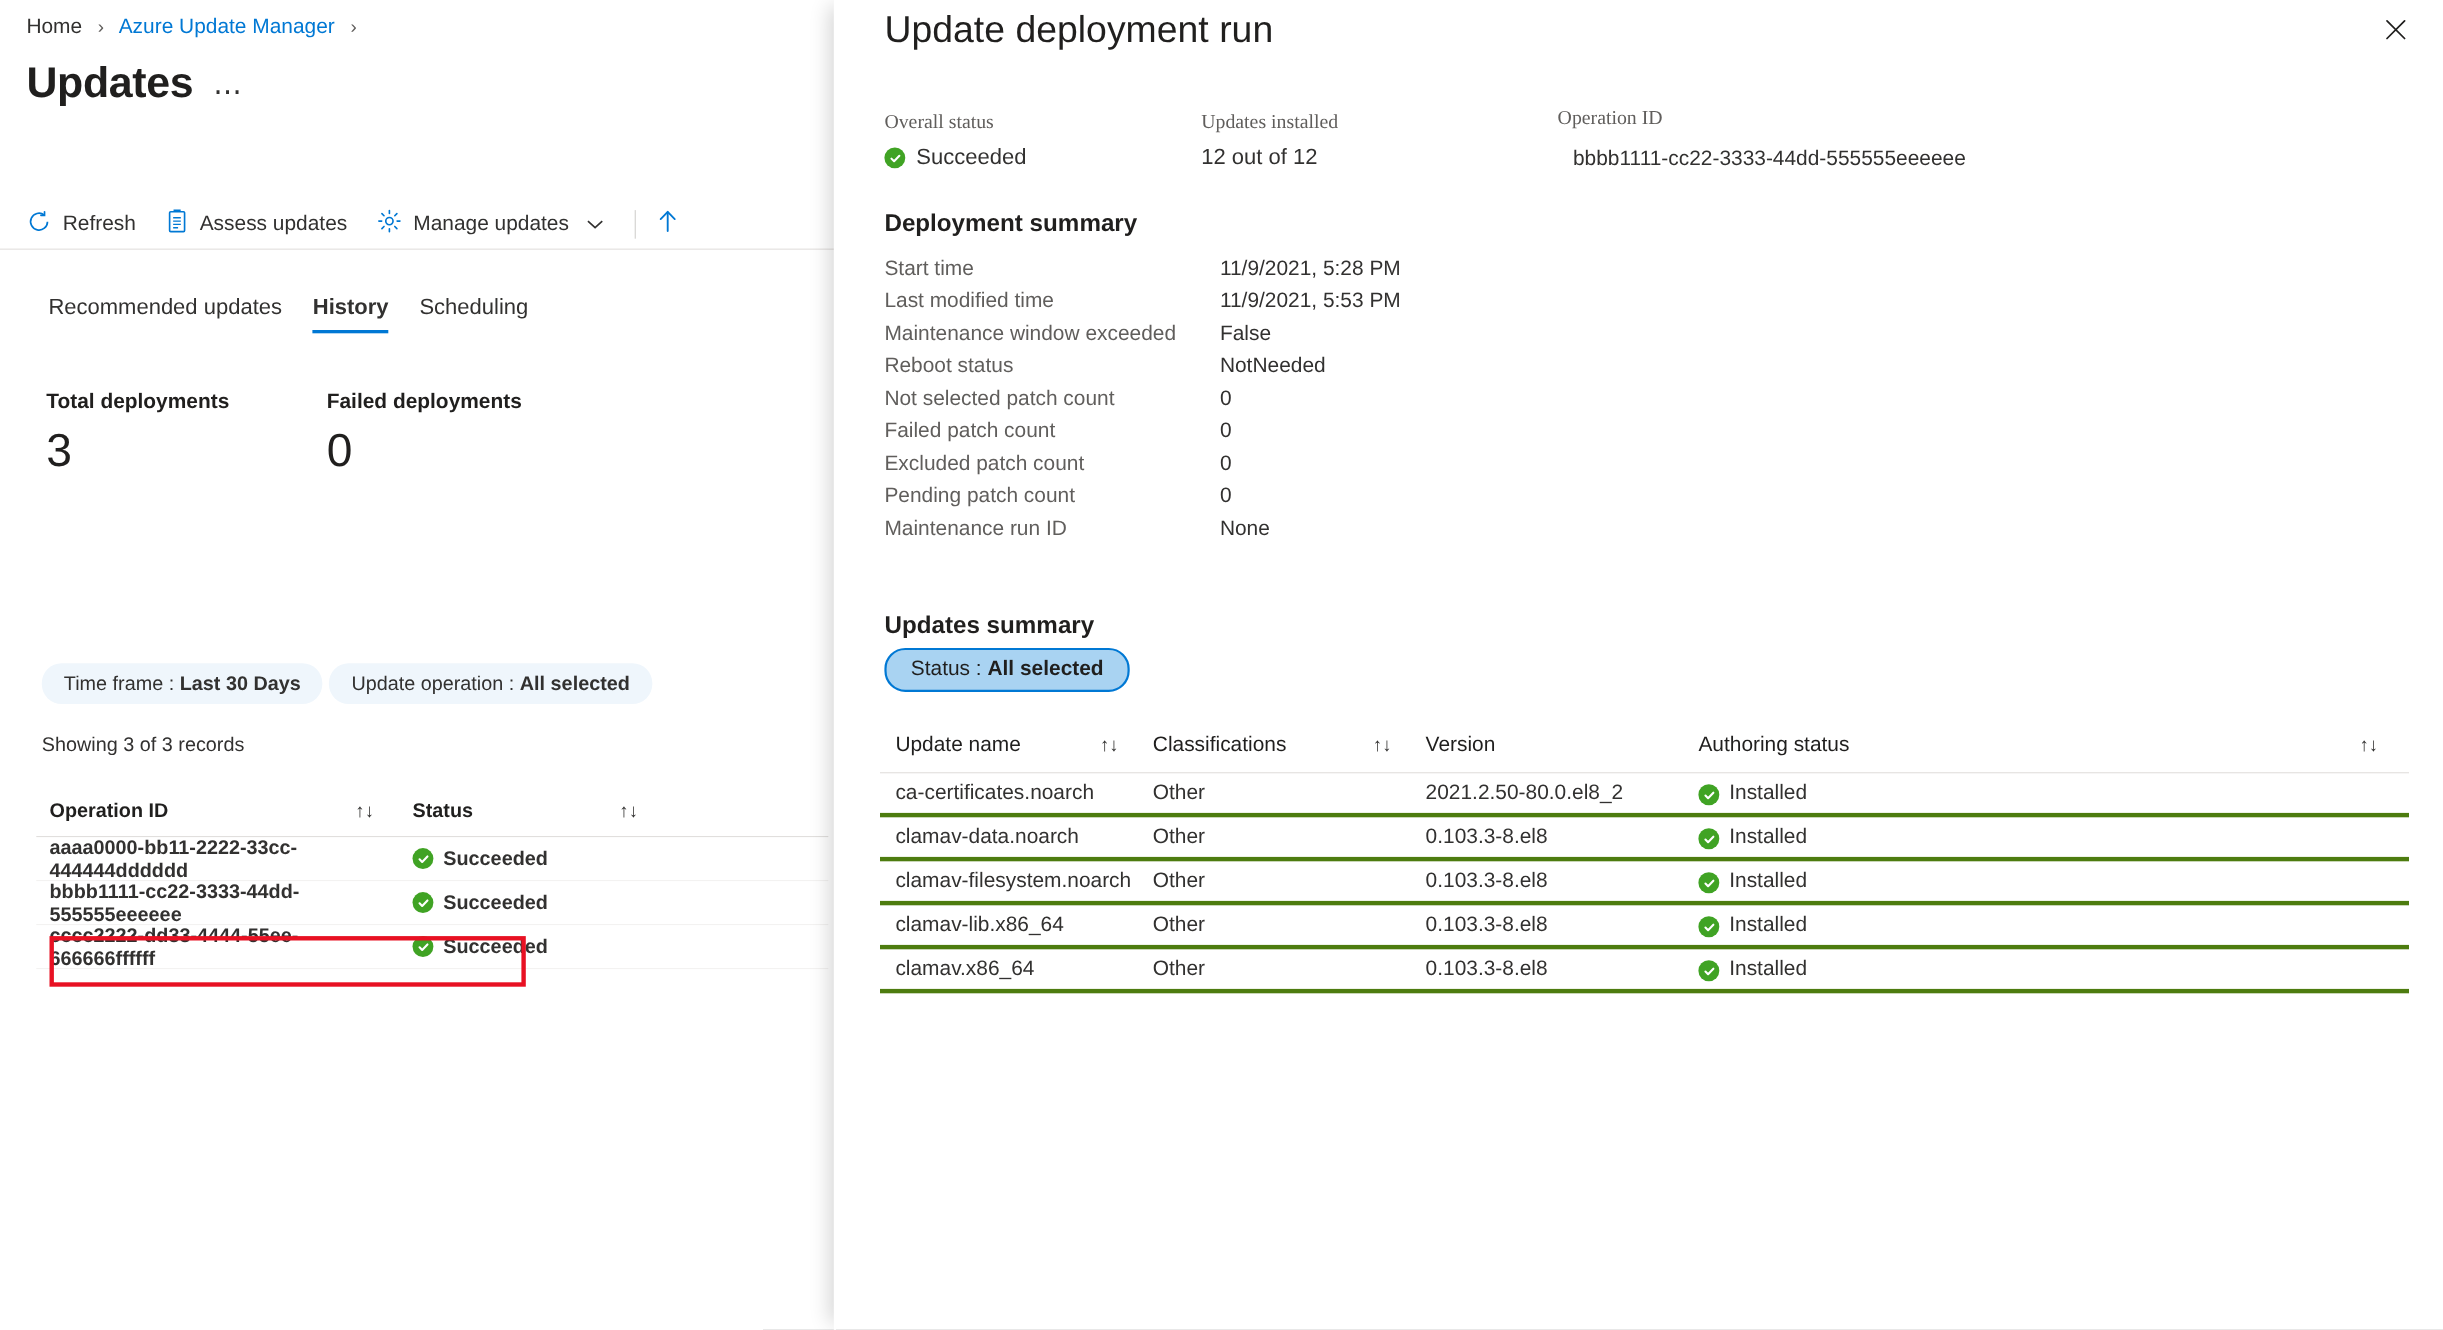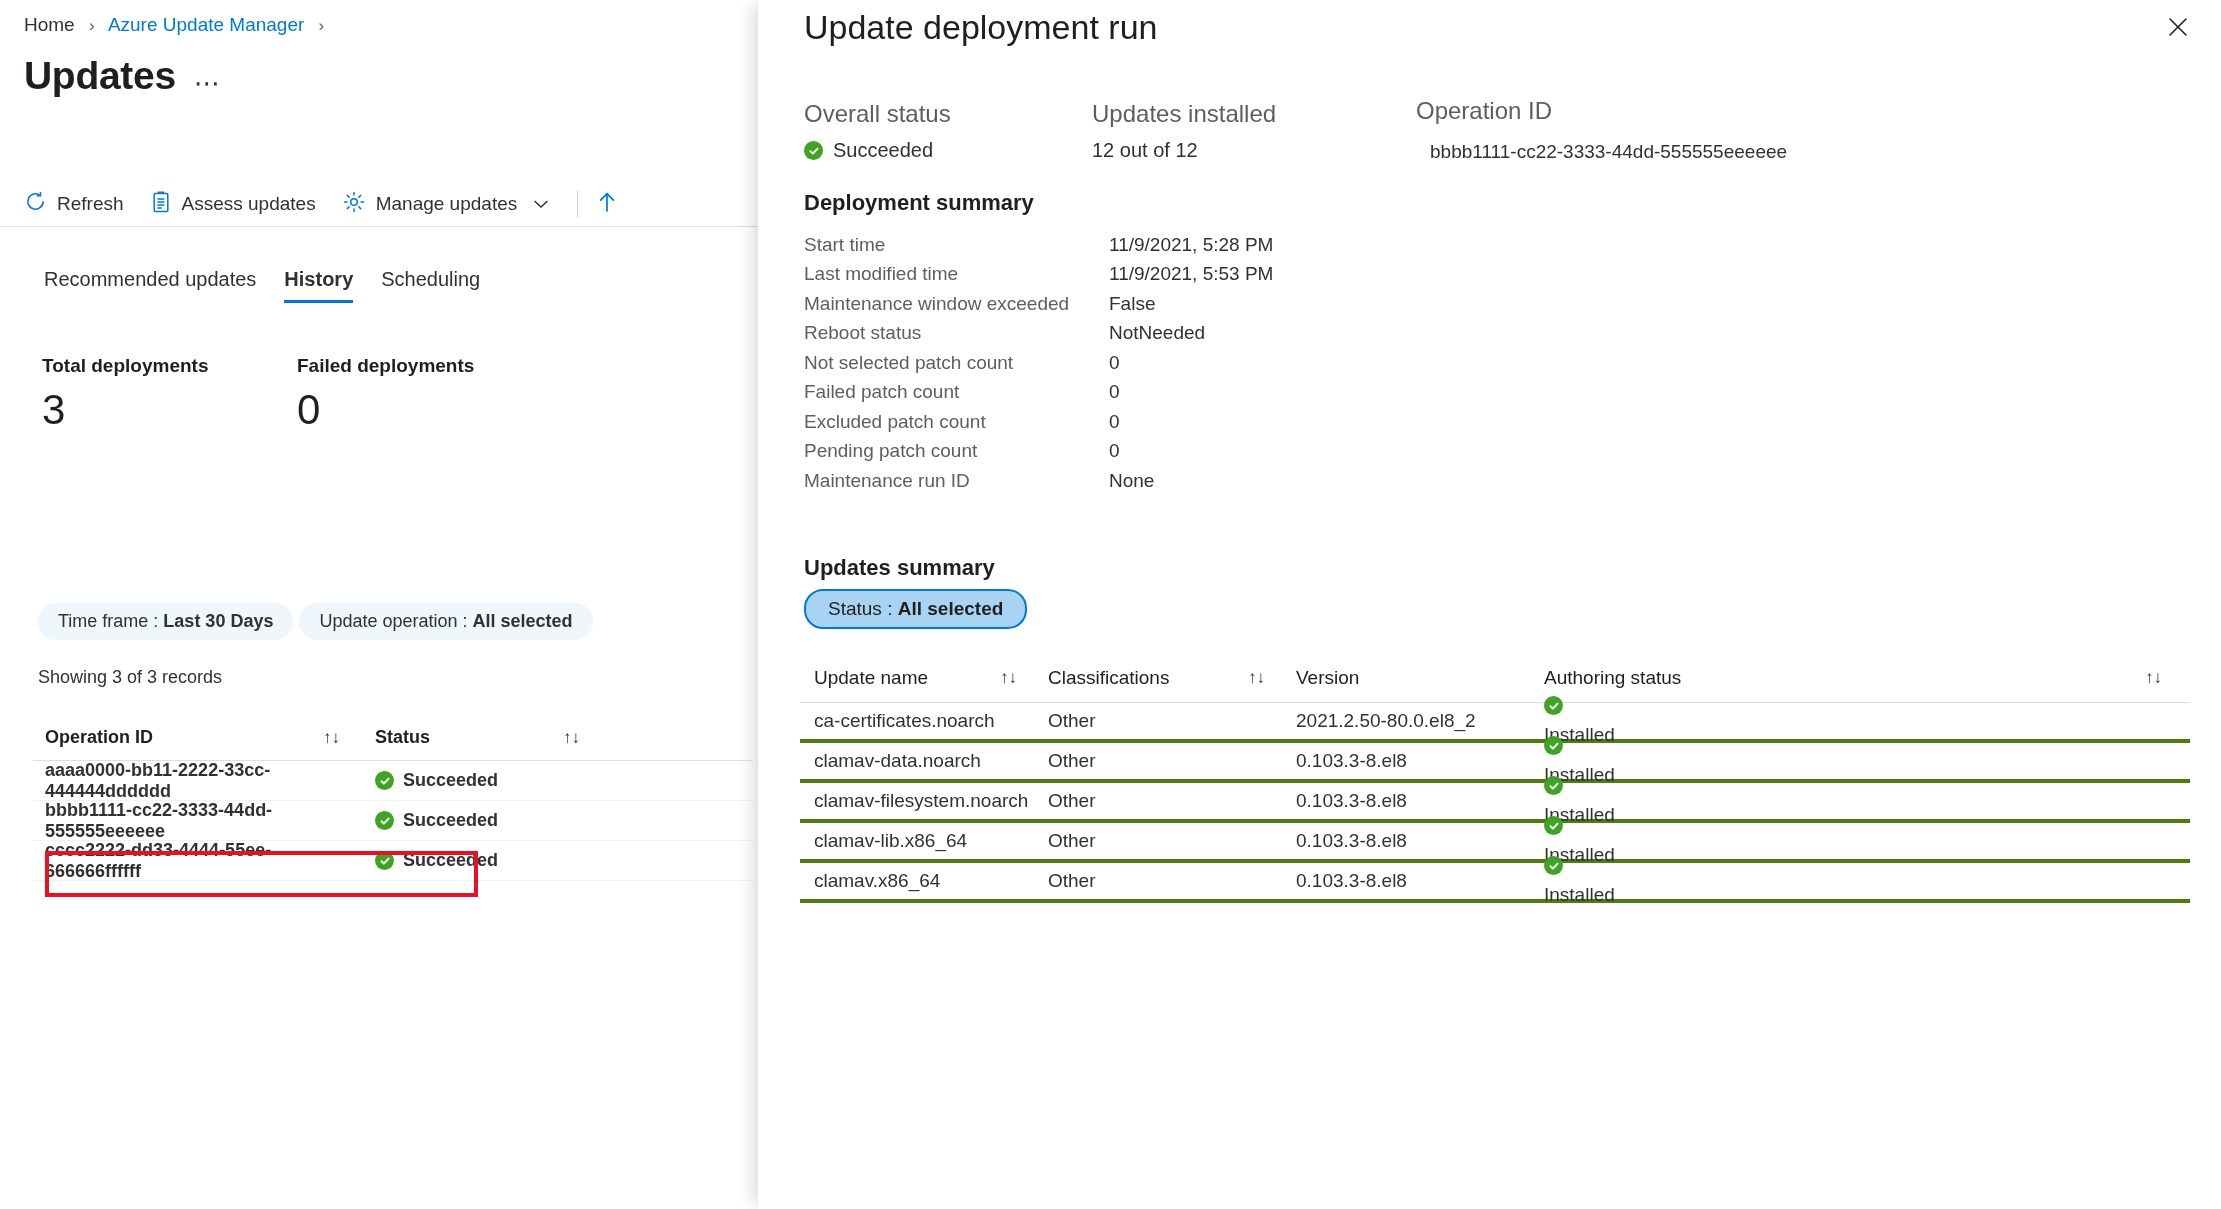--- a/index.html
+++ b/index.html
@@ -67,21 +67,21 @@
   
   #panel { position:absolute; left:758px; top:0; width:1463px; height:1209px; background:#fff;
            box-shadow:-9px 0 17px -5px rgba(0,0,0,0.16); }
   .panel-title { position:absolute; left:46px; top:8px; font-size:34px; font-weight:400; color:#201f1e; }
   .close-btn { position:absolute; right:22px; top:8px; width:42px; height:42px; display:flex; align-items:center;
                justify-content:center; cursor:pointer; }
   .close-btn svg { width:22px; height:22px; }
 
   .kpis { position:absolute; left:46px; top:100px; width:1370px; }
   .kpi { position:absolute; top:0; }
-  .kpi-label { font-size:24px; color:#605e5c; white-space:nowrap; }
+  .kpi-label { font-size:18px; color:#605e5c; white-space:nowrap;font-family:Liberation Serif, serif; }
   .kpi-value { font-size:20px; color:#323130; margin-top:11px; display:flex; align-items:center; gap:10px; white-space:nowrap; }
   #kpi-overall { left:0; }
   #kpi-installed { left:288px; }
   #kpi-opid { left:612px; top:-3px; }
   #kpi-opid .kpi-value { margin-top:16px; padding-left:14px; font-size:19px; }
 
   .section-h { position:absolute; left:46px; font-size:22px; font-weight:700; color:#201f1e; }
   #dep-sum-h { top:190px; }
   #upd-sum-h { top:555px; }
 
@@ -97,21 +97,21 @@
   .rtable { position:absolute; left:42px; top:653px; width:1390px; }
   .rt-header { display:flex; align-items:center; height:50px; border-bottom:1px solid #e1dfdd; }
   .rt-th { font-size:19px; font-weight:400; color:#201f1e; display:flex; align-items:center; }
   .rt-th .sorter { margin-left:auto; padding-right:28px; font-size:17px; color:#323130; cursor:pointer; }
   .rc-name { width:245px; padding-left:14px; }
   .rc-class { width:248px; padding-left:3px; }
   .rc-ver { width:250px; padding-left:3px; }
   .rc-auth { flex:1; padding-left:1px; }
   .rt-row { display:flex; align-items:center; height:40px; border-bottom:4px solid #4d7c0f; }
   .rt-row .cell { font-size:19px; color:#323130; }
-  .rt-row .rc-auth { display:flex; align-items:flex-start; gap:9px;flex-direction:column; }
+  .rt-row .rc-auth { display:flex; align-items:flex-end; gap:9px; }
 </style>
 </head>
 <body>
 
 <div id="root">
 
   <div id="left-page">
 
     <div class="breadcrumb">
       <span class="crumb home">Home</span>

